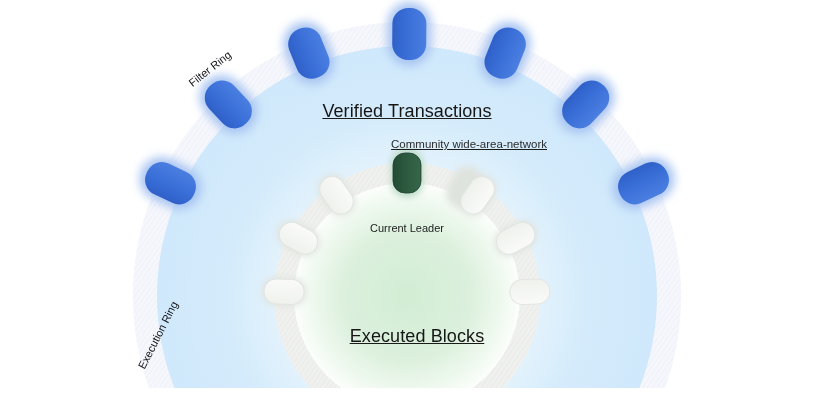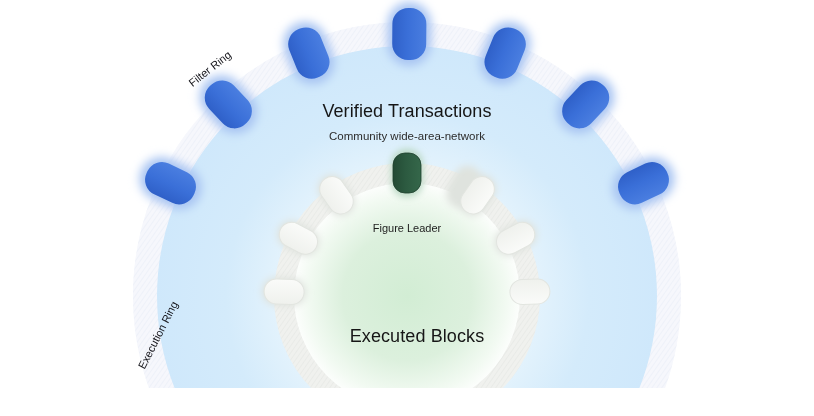--- a/index.html
+++ b/index.html
@@ -30,20 +30,21 @@
     left: 0;
     top: 0;
     display: block;
   }
   
   .label-block {
     position: absolute;
     text-align: center;
     color: #1b1b1b;
     user-select: none;
+    text-decoration: underline;
   }
   #outer-zone-label {
     left: 267px;
     top: 100px;
     width: 280px;
   }
   #inner-zone-label {
     left: 277px;
     top: 325px;
     width: 280px;
@@ -54,22 +55,23 @@
     letter-spacing: 0.1px;
     color: #161616;
     line-height: 22px;
     white-space: nowrap;
   }
   .zone-sub {
     font-size: 11.5px;
     font-weight: 400;
     color: #2c2c2c;
     line-height: 16px;
-    margin-top: 6px;
-    white-space: nowrap;
+    margin-top: 14px;
+    white-space: nowrap;
+    text-align: right;
   }
   #current-leader-label {
     position: absolute;
     left: 337px;
     top: 222px;
     width: 140px;
     text-align: center;
     font-size: 11px;
     color: #1d1d1d;
     white-space: nowrap;
@@ -283,21 +285,21 @@
 
     <div class="label-block" id="outer-zone-label">
       <div class="zone-title">Verified Transactions</div>
       <div class="zone-sub">Community wide-area-network</div>
     </div>
 
     <div class="label-block" id="inner-zone-label">
       <div class="zone-title">Executed Blocks</div>
     </div>
 
-    <div id="current-leader-label">Figure Leader</div>
+    <div id="current-leader-label">Current Leader</div>
 
     <div class="ring-name" id="filter-ring-name">Filter Ring</div>
 
     <div class="ring-name" id="execution-ring-name">Execution Ring</div>
   </div>
 
 
 </div>
 
 </body></html>

